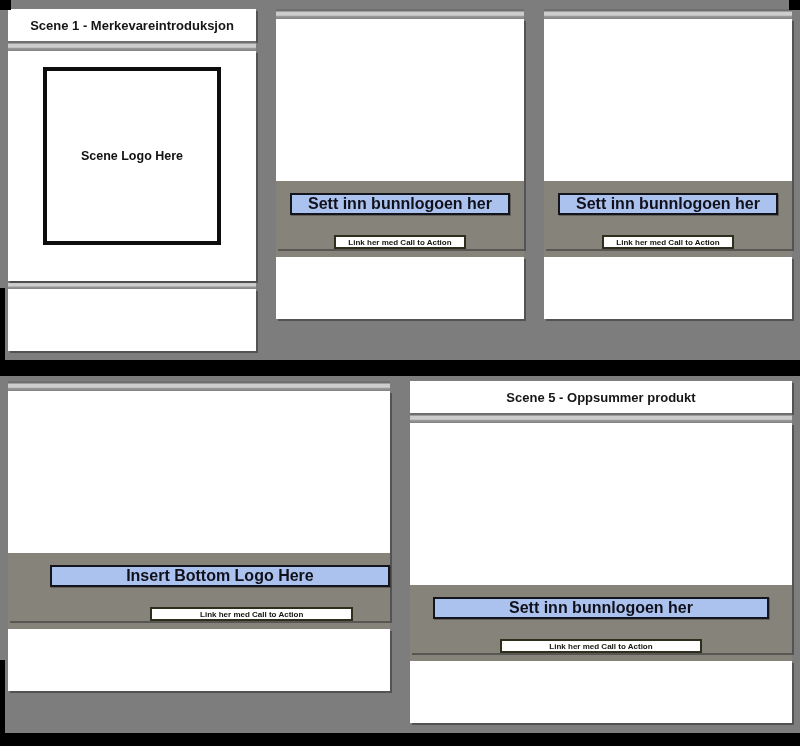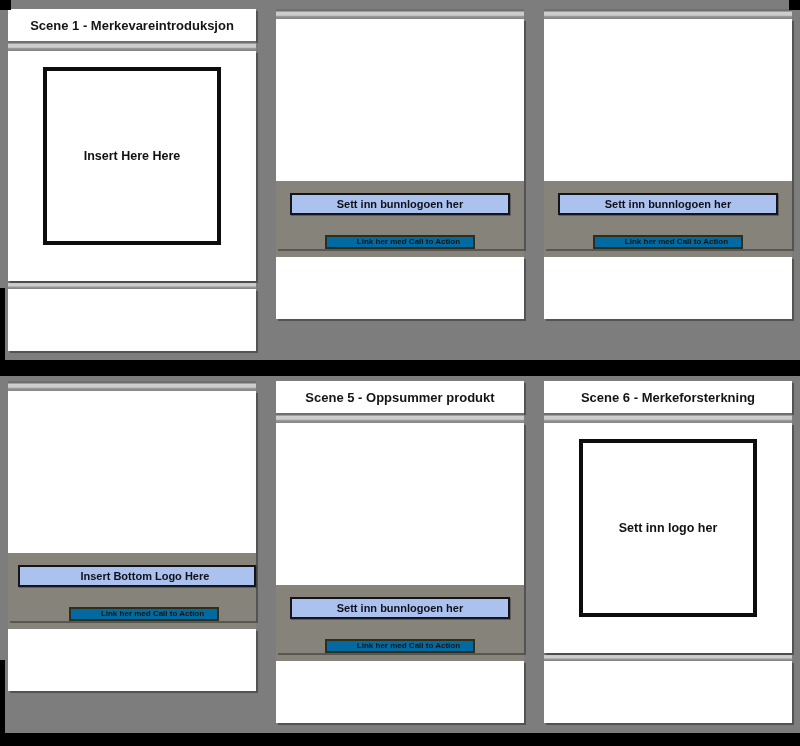--- a/index.html
+++ b/index.html
@@ -41,34 +41,33 @@
     cursor:pointer;
   }
   .band{
     margin-top:auto;height:68px;flex:0 0 68px;background:#86837a;
     display:flex;flex-direction:column;align-items:center;
   }
   .banner{
     width:87%;height:22px;margin-top:12px;
     background:#abc2ee;border:2px solid #14141c;
     display:flex;align-items:center;justify-content:center;
-    font-weight:bold;font-size:11px;color:#10101a;cursor:pointer;
+    font-weight:bold;font-size:16px;color:#10101a;cursor:pointer;
     box-shadow:1px 1px 0 rgba(40,40,40,.4);
   }
   .cta{
     width:52%;height:13px;margin-top:20px;
-    background:#0369a1;border:2px solid #2e2e1c;
+    background:#ffffff;border:2px solid #2e2e1c;
     display:flex;align-items:center;justify-content:center;
     font-weight:bold;font-size:8px;color:#151510;cursor:pointer;
     white-space:nowrap;
-    padding-left:17px;
   }
   
   .band.offset{align-items:flex-end;}
-  .band.offset .banner{width:88%;margin-right:0;padding-left:16px;}
+  .band.offset .banner{width:88%;margin-right:0;}
   .band.offset .cta{margin-right:37px;}
   .gap-plain{height:8px;flex:0 0 8px;background:#86837a;}
   .gap-striped{flex:0 0 8px;height:8px;}
   .notes{
     height:62px;flex:0 0 62px;background:#ffffff;
     box-shadow:2px 2px 0 rgba(50,50,50,.55);
   }
   .black-band{position:absolute;left:0;width:800px;background:#000;}
   #mid-band{top:360px;height:16px;}
   #bottom-band{top:733px;height:13px;}
@@ -82,21 +81,21 @@
 </head>
 <body>
 
 <div class="board-section" id="section-1">
   <div class="row">
 
     <div class="scene">
       <div class="title-bar">Scene 1 - Merkevareintroduksjon</div>
       <div class="sep"></div>
       <div class="frame">
-        <div class="logo-box">Insert Here Here</div>
+        <div class="logo-box">Scene Logo Here</div>
       </div>
       <div class="gap-striped"></div>
       <div class="notes"></div>
     </div>
 
     <div class="scene">
       <div class="sep"></div>
       <div class="frame">
         <div class="band">
           <div class="banner">Sett inn bunnlogoen her</div>
@@ -147,28 +146,19 @@
       <div class="frame">
         <div class="band">
           <div class="banner">Sett inn bunnlogoen her</div>
           <div class="cta">Link her med Call to Action</div>
         </div>
       </div>
       <div class="gap-plain"></div>
       <div class="notes"></div>
     </div>
 
-    <div class="scene">
-      <div class="title-bar">Scene 6 - Merkeforsterkning</div>
-      <div class="sep"></div>
-      <div class="frame">
-        <div class="logo-box">Sett inn logo her</div>
-      </div>
-      <div class="gap-striped"></div>
-      <div class="notes"></div>
-    </div>
 
   </div>
 </div>
 
 <div class="black-band" id="bottom-band"></div>
 <div class="edge-strip" id="edge-strip-1"></div>
 <div class="edge-strip" id="edge-strip-2"></div>
 
 </body></html>

